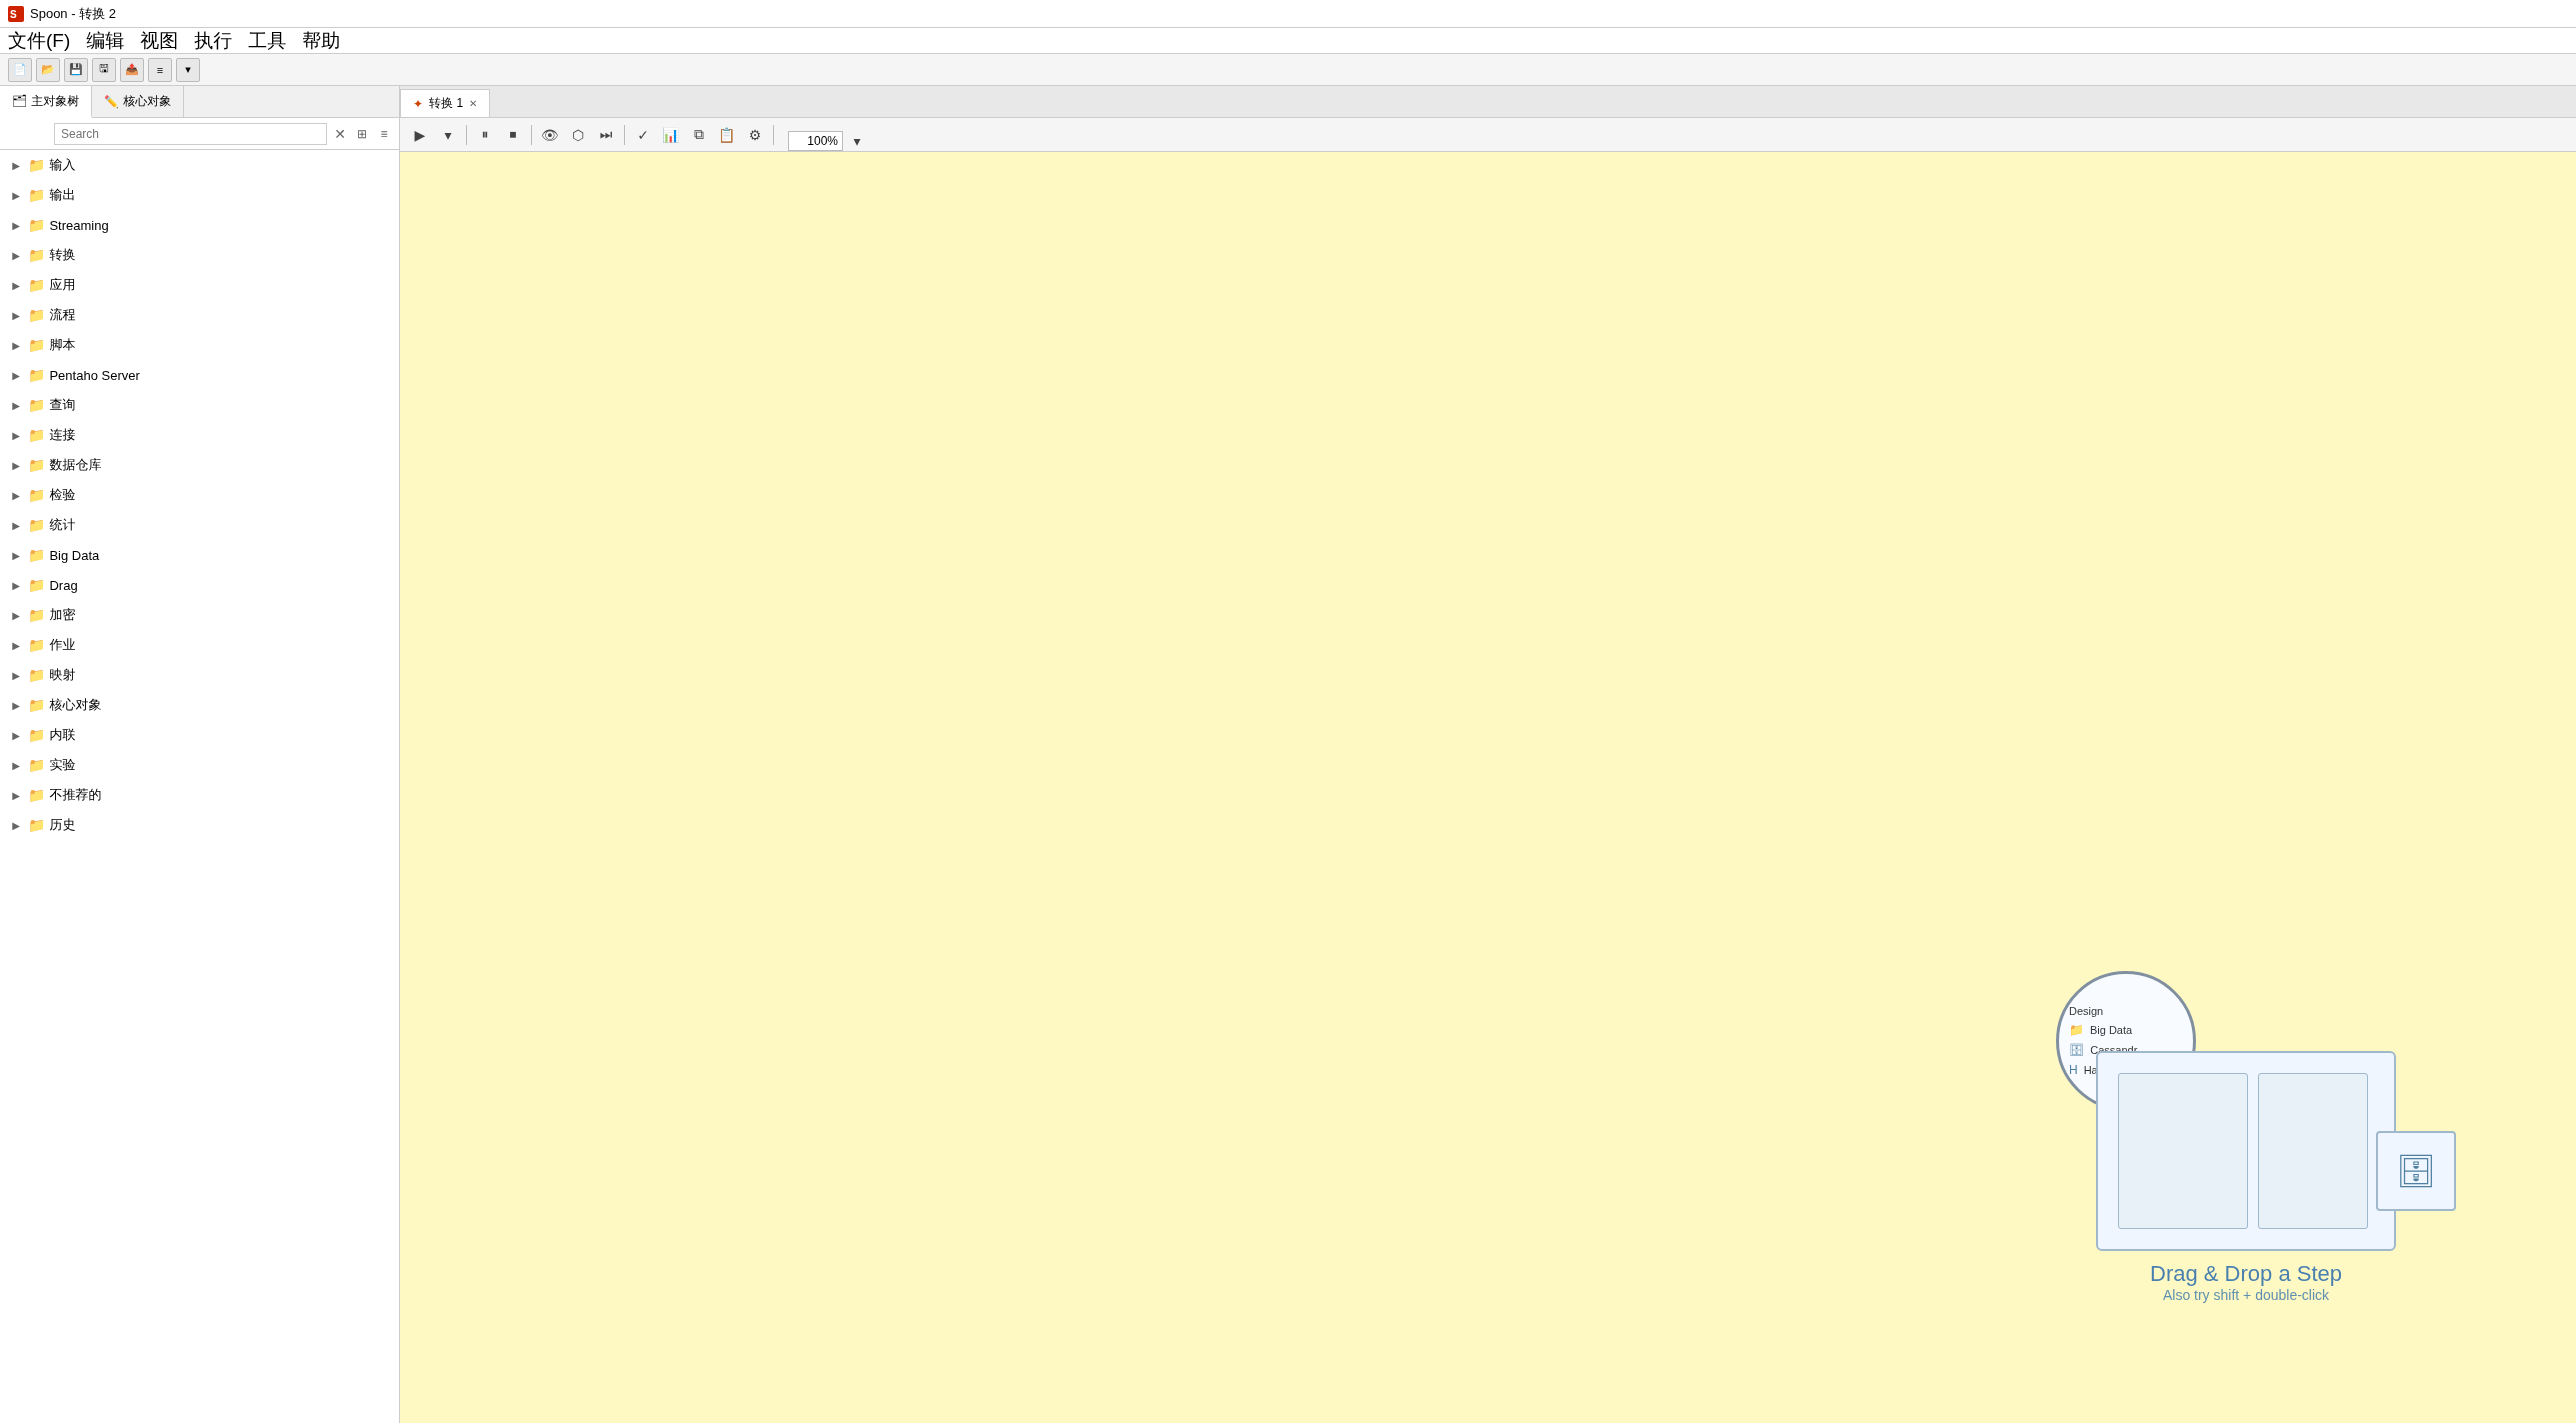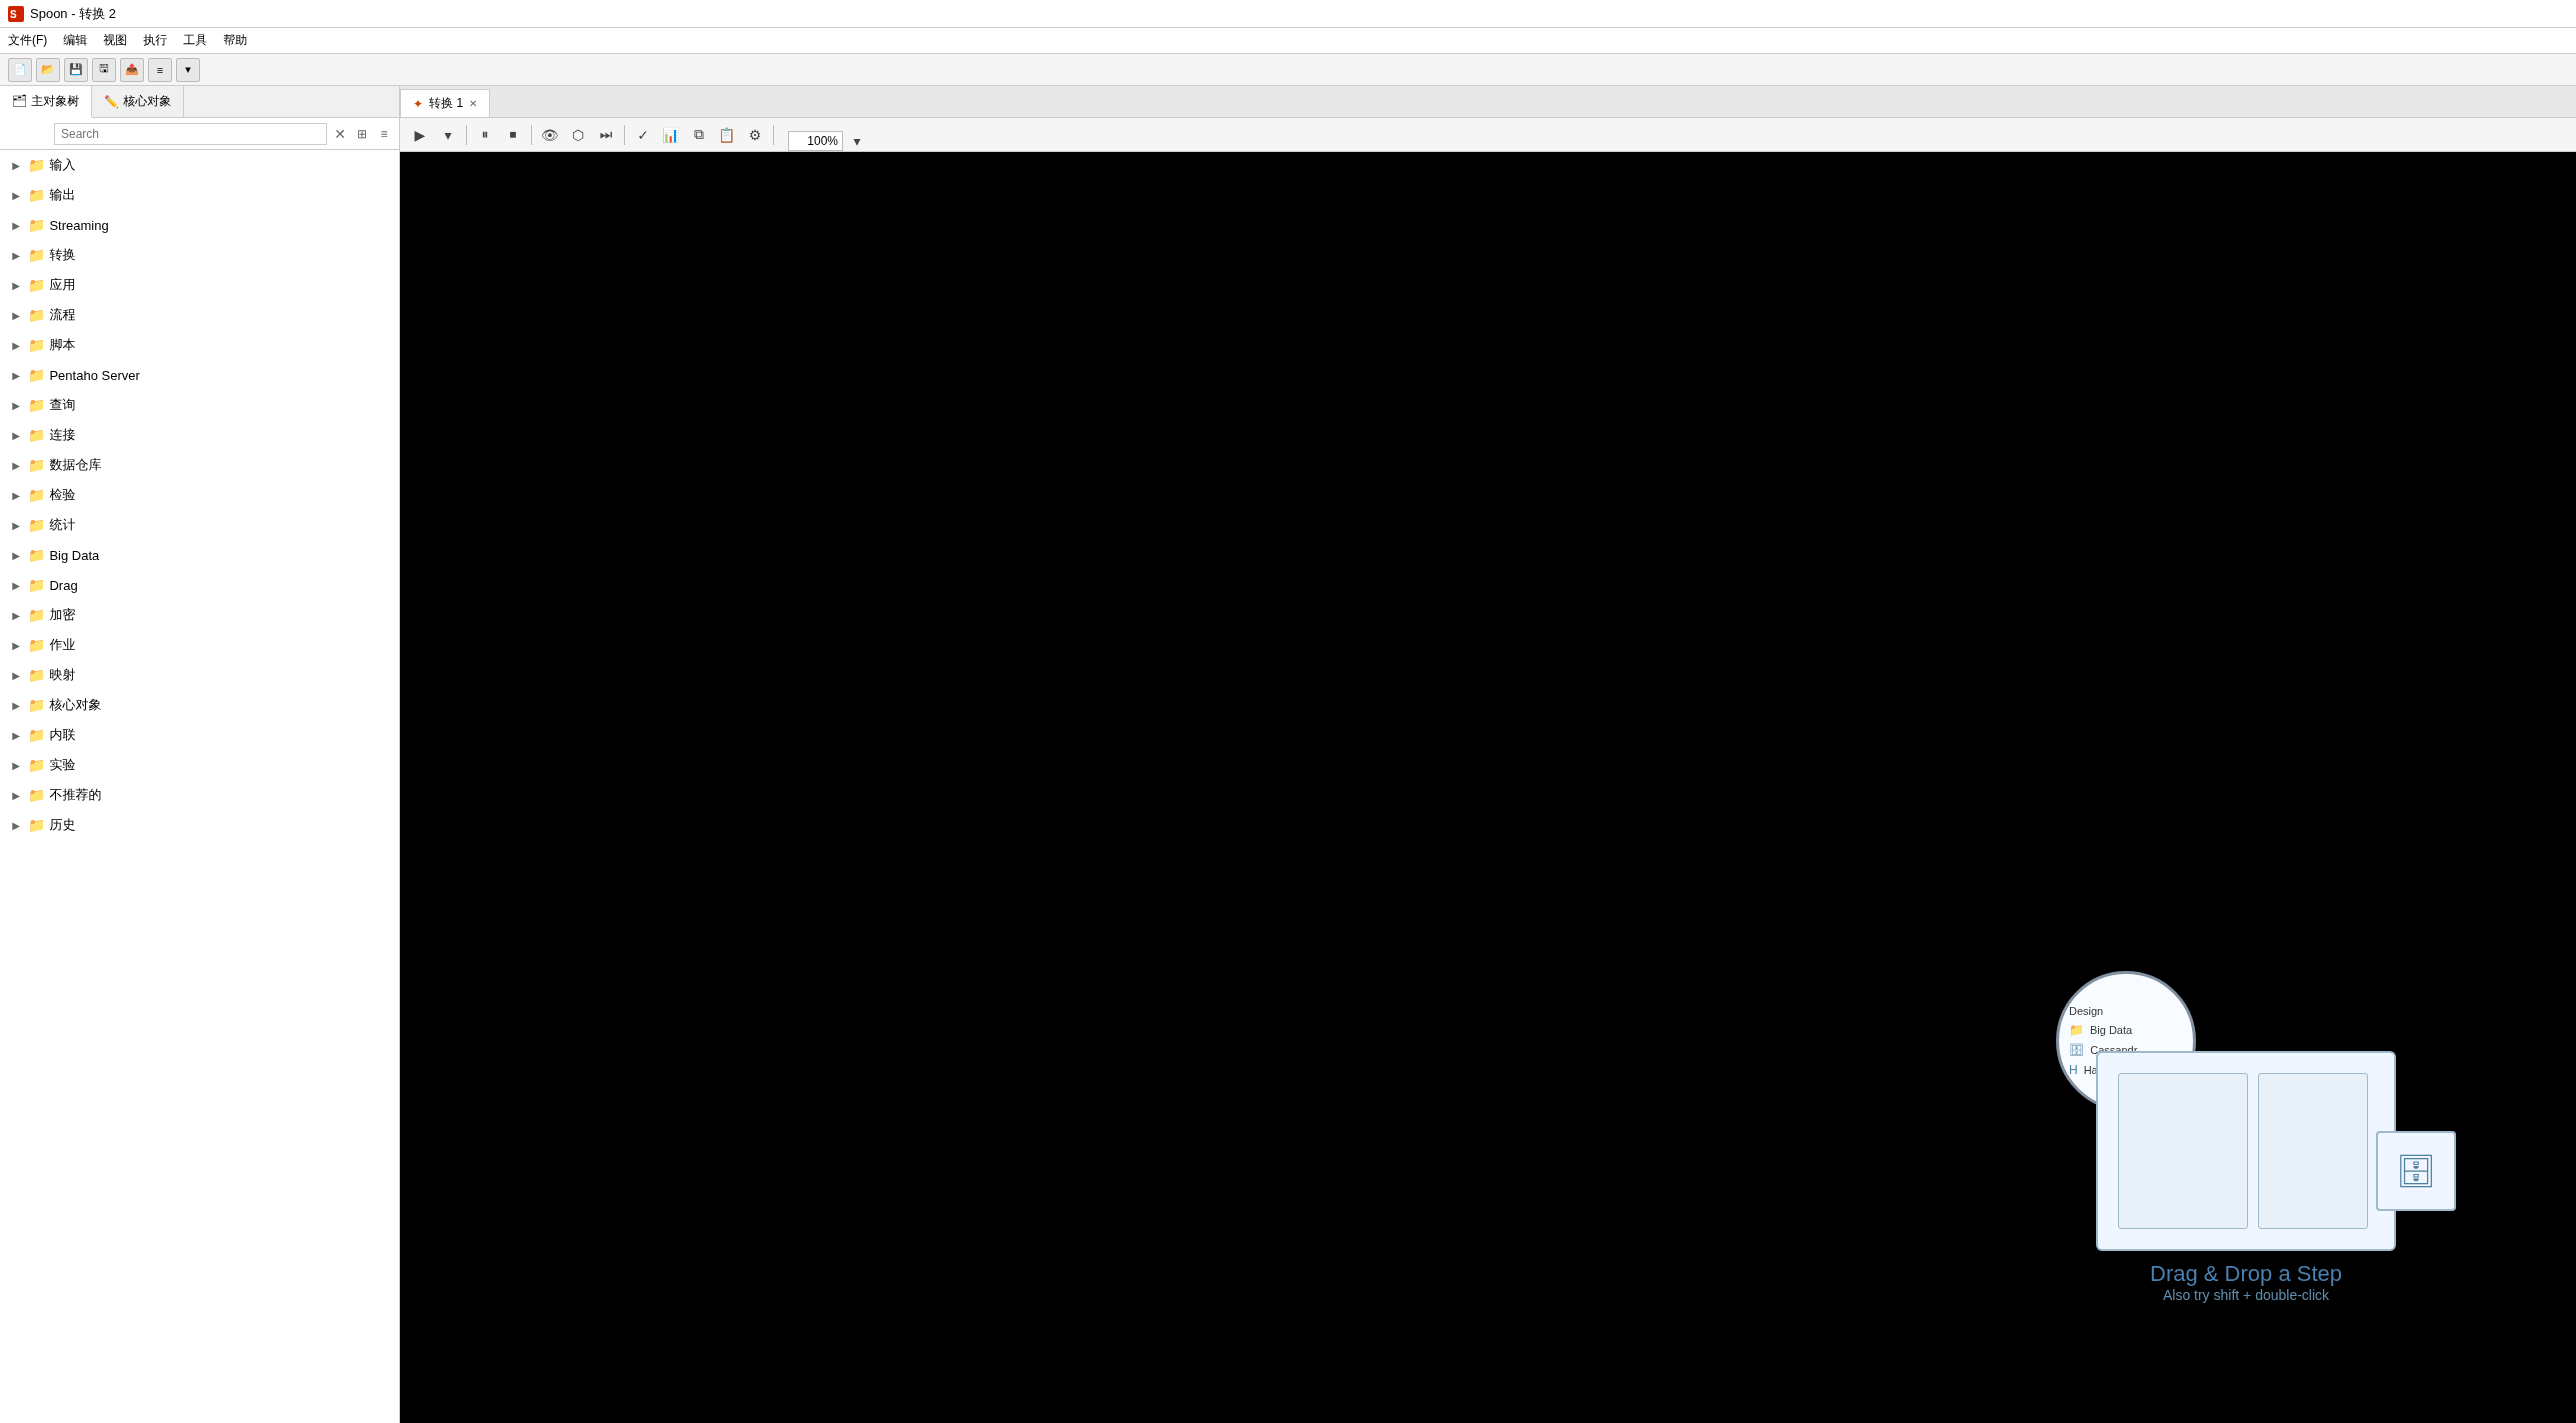--- a/index.html
+++ b/index.html
@@ -20,21 +20,21 @@
     
     #menu-bar {
       background: #fff;
       padding: 2px 8px;
       display: flex;
       align-items: center;
       gap: 16px;
       border-bottom: 1px solid #ccc;
       height: 26px;
     }
-    #menu-bar span { cursor: pointer; font-size: 12px; }
+    #menu-bar span { cursor: pointer; font-size: 19px; }
 
     
     #toolbar {
       background: #f5f5f5;
       padding: 2px 8px;
       display: flex;
       align-items: center;
       gap: 4px;
       border-bottom: 1px solid #ccc;
       height: 32px;
@@ -211,21 +211,21 @@
       width: 55px;
       border: 1px solid #bbb;
       padding: 2px 4px;
       font-size: 12px;
       text-align: right;
     }
 
     
     #canvas-area {
       flex: 1;
-      background: #000000;
+      background: #fef9c3;
       position: relative;
       overflow: hidden;
     }
 
     
     #drag-drop-illustration {
       position: absolute;
       bottom: 120px;
       right: 120px;
       width: 420px;

